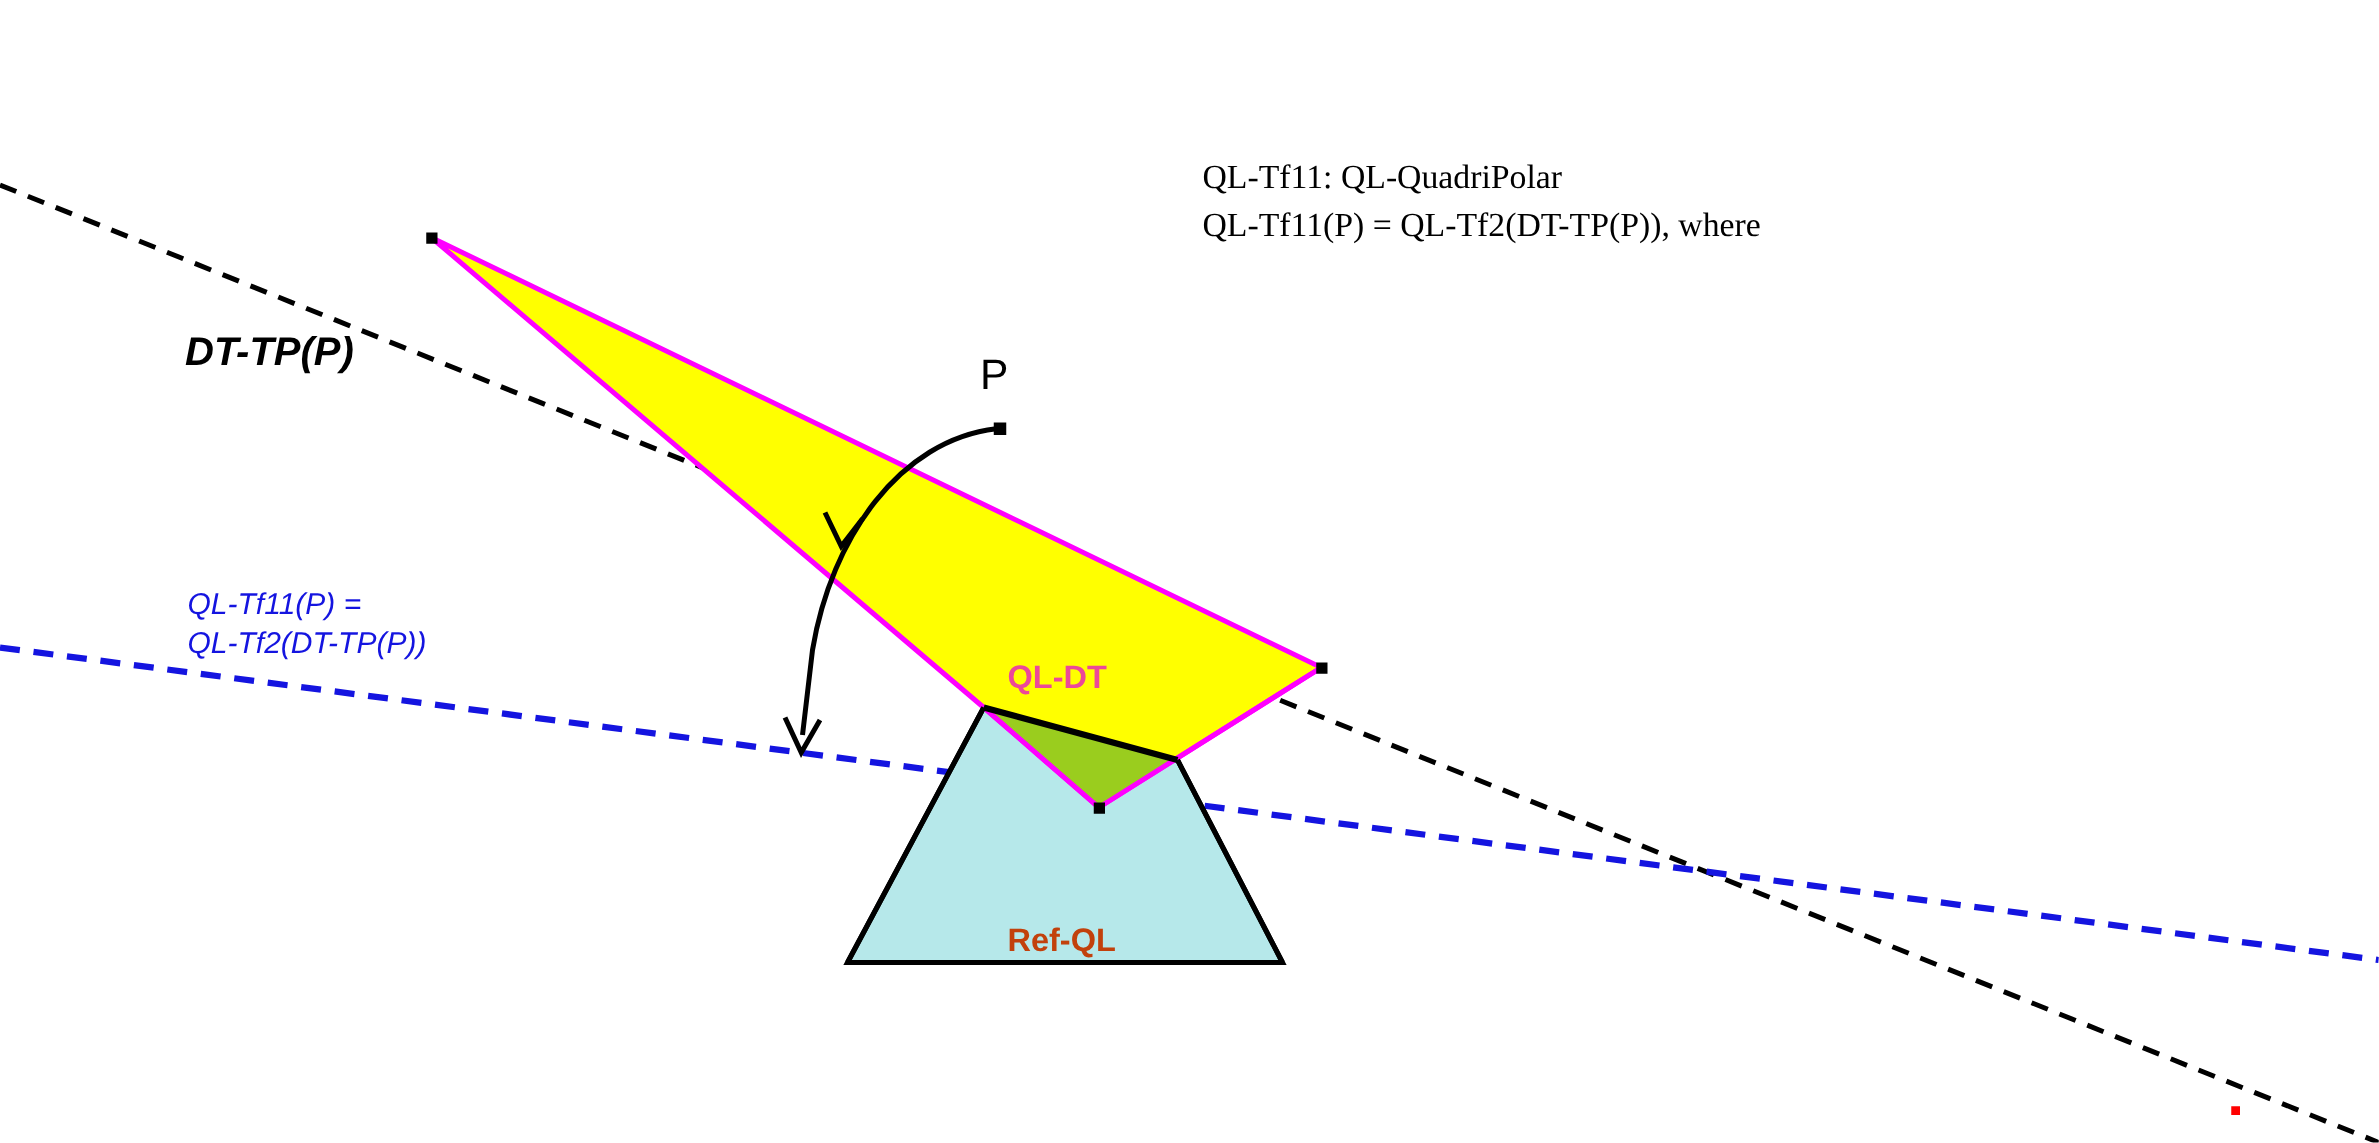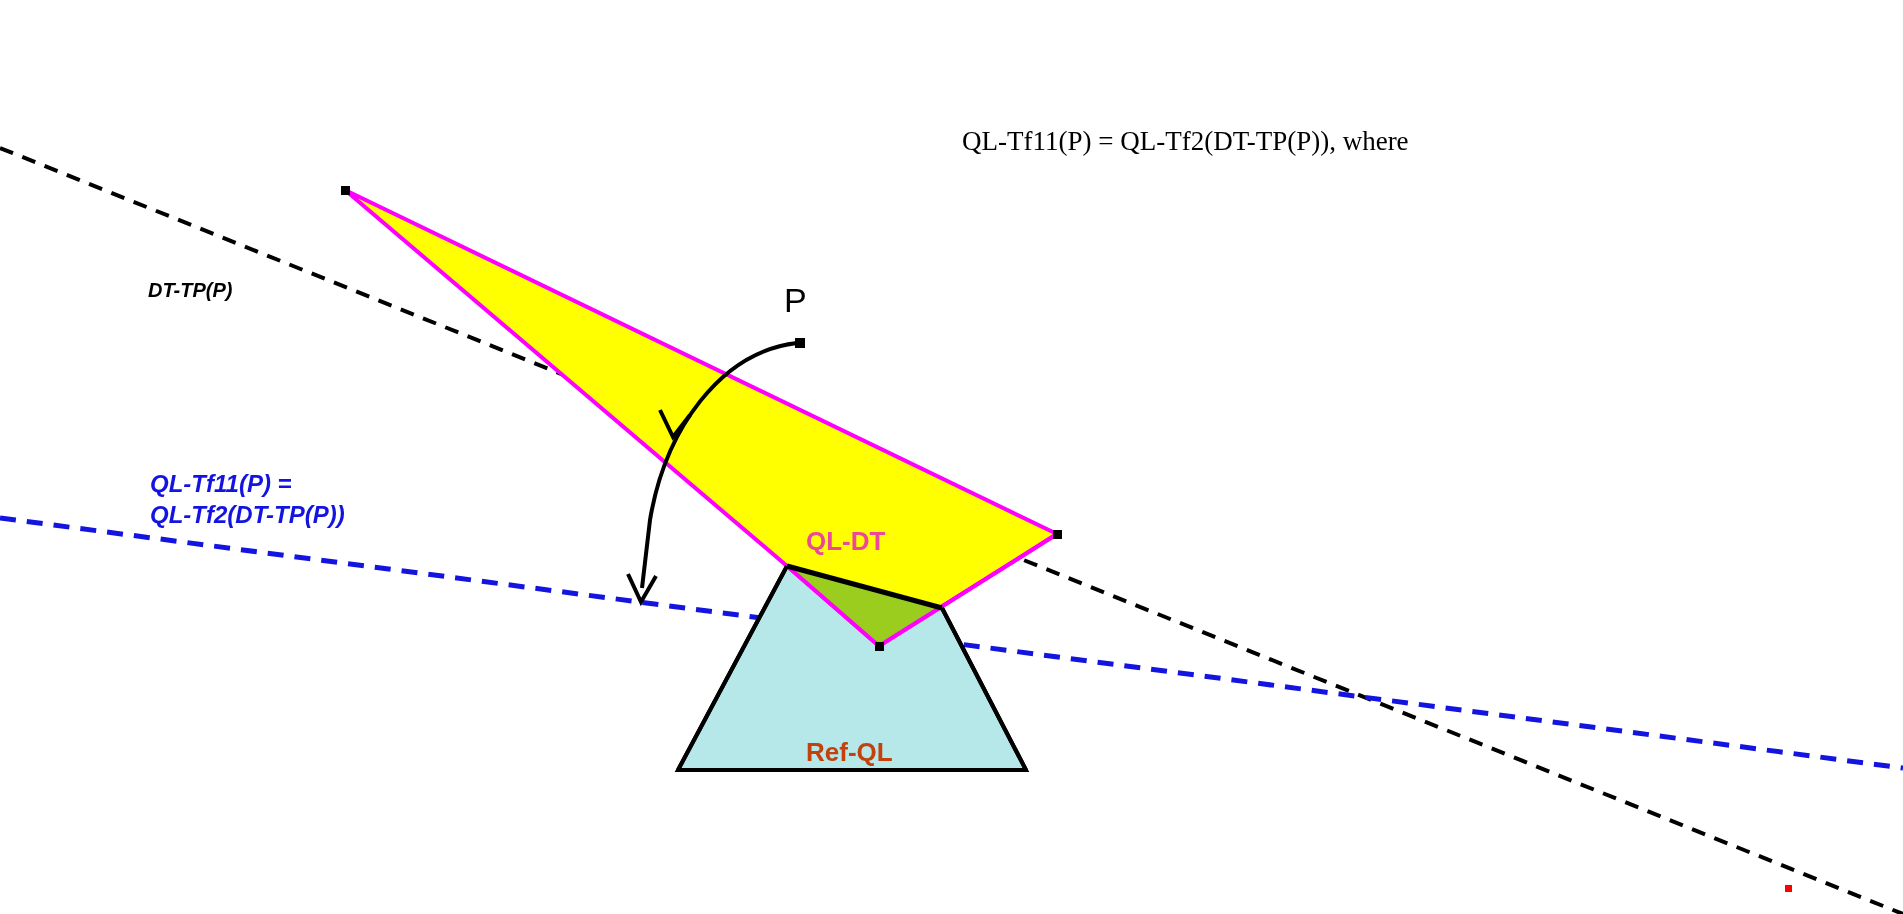--- a/index.html
+++ b/index.html
@@ -39,31 +39,30 @@
   }
   .title-block div { white-space: nowrap; }
 
   .lbl-dttp {
     position: absolute;
     left: 148px;
     top: 263px;
     font-family: "Liberation Sans", sans-serif;
     font-weight: bold;
     font-style: italic;
-    font-size: 20px;
+    font-size: 32px;
     color: #000000;
     white-space: nowrap;
-    margin-top: 16px;
   }
   .lbl-qltf11 {
     position: absolute;
     left: 150px;
     top: 468px;
     font-family: "Liberation Sans", sans-serif;
-    font-weight: bold;
+    font-weight: normal;
     font-style: italic;
     font-size: 24px;
     line-height: 31px;
     color: #1414e0;
     white-space: nowrap;
   }
   .lbl-qldt {
     position: absolute;
     left: 806px;
     top: 526px;
@@ -124,20 +123,21 @@
     <path d="M 628,574 L 641,602 L 656,576" fill="none" stroke="#000000" stroke-width="4"></path>
 
     <rect x="341" y="186" width="9" height="9" fill="#000000"></rect>
     <rect x="1053" y="530" width="9" height="9" fill="#000000"></rect>
     <rect x="875" y="642" width="9" height="9" fill="#000000"></rect>
     <rect x="795" y="338" width="10" height="10" fill="#000000"></rect>
     <rect x="1785" y="885" width="7" height="7" fill="#ff0000"></rect>
   </svg>
 
   <div class="title-block">
+    <div>QL-Tf11: QL-QuadriPolar</div>
     <div>QL-Tf11(P) = QL-Tf2(DT-TP(P)), where</div>
   </div>
 
   <div class="lbl-dttp">DT-TP(P)</div>
 
   <div class="lbl-qltf11">
     <div>QL-Tf11(P) =</div>
     <div>QL-Tf2(DT-TP(P))</div>
   </div>
 

